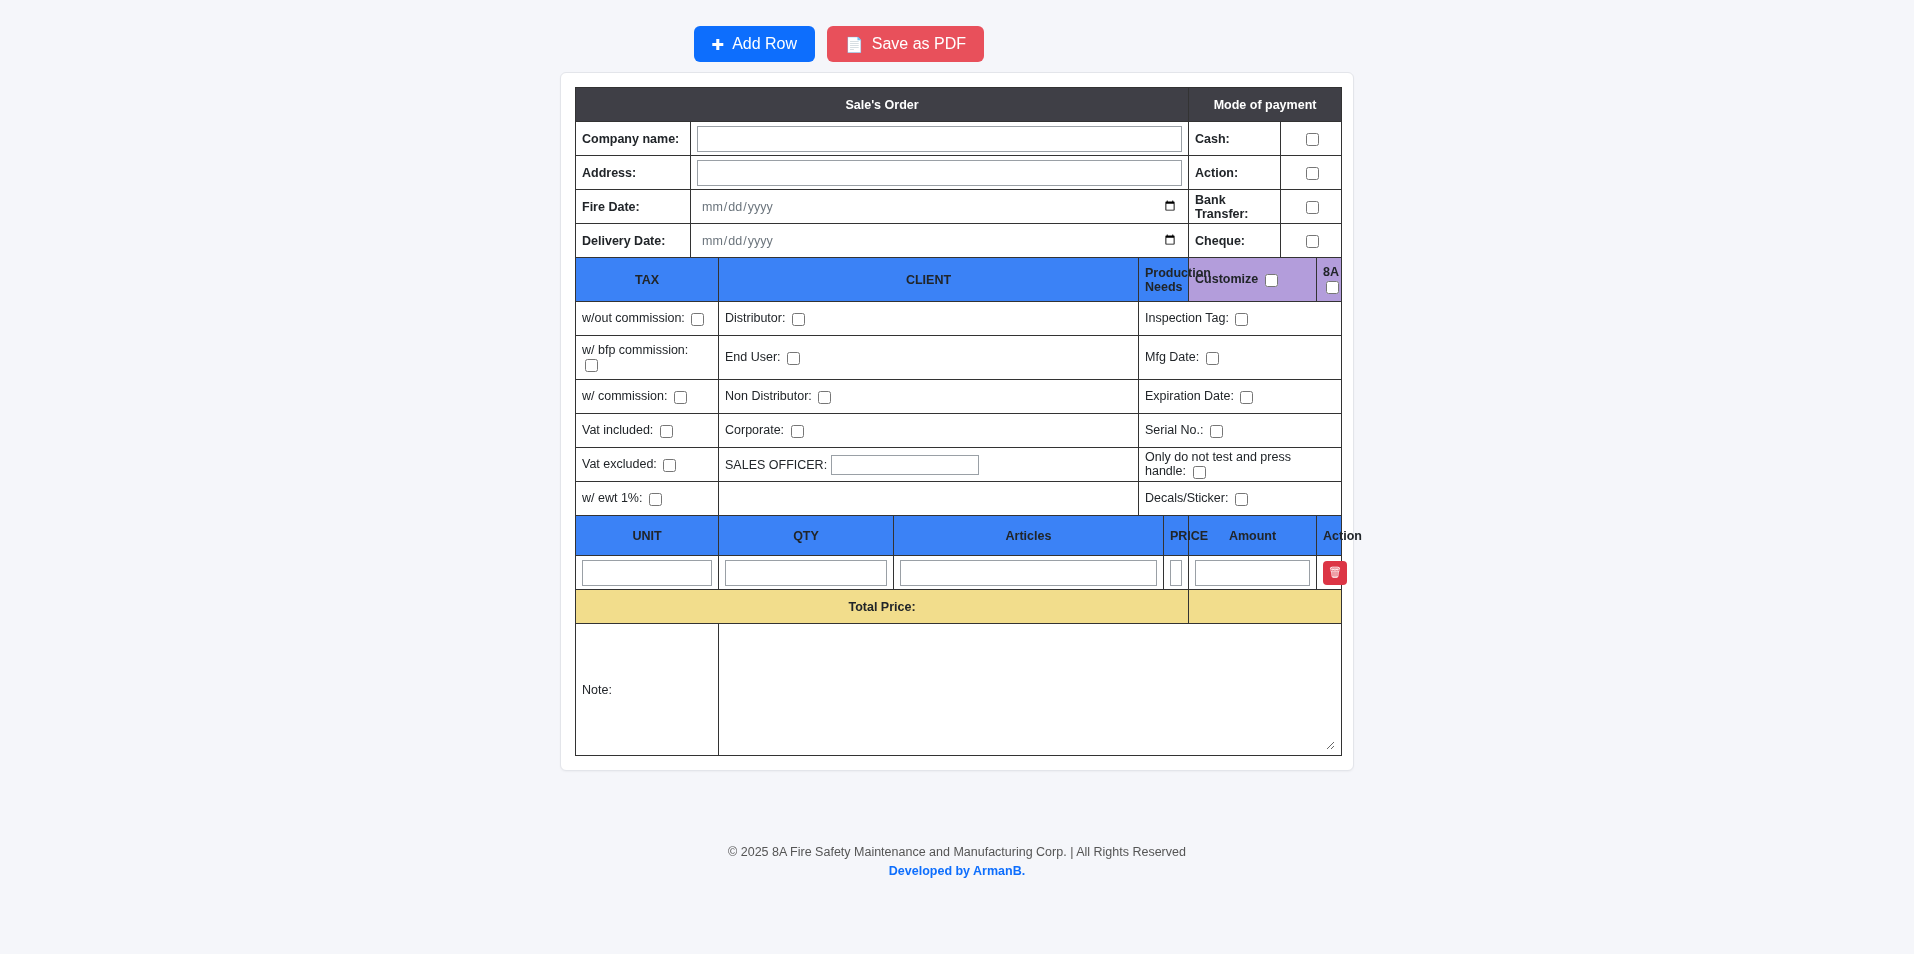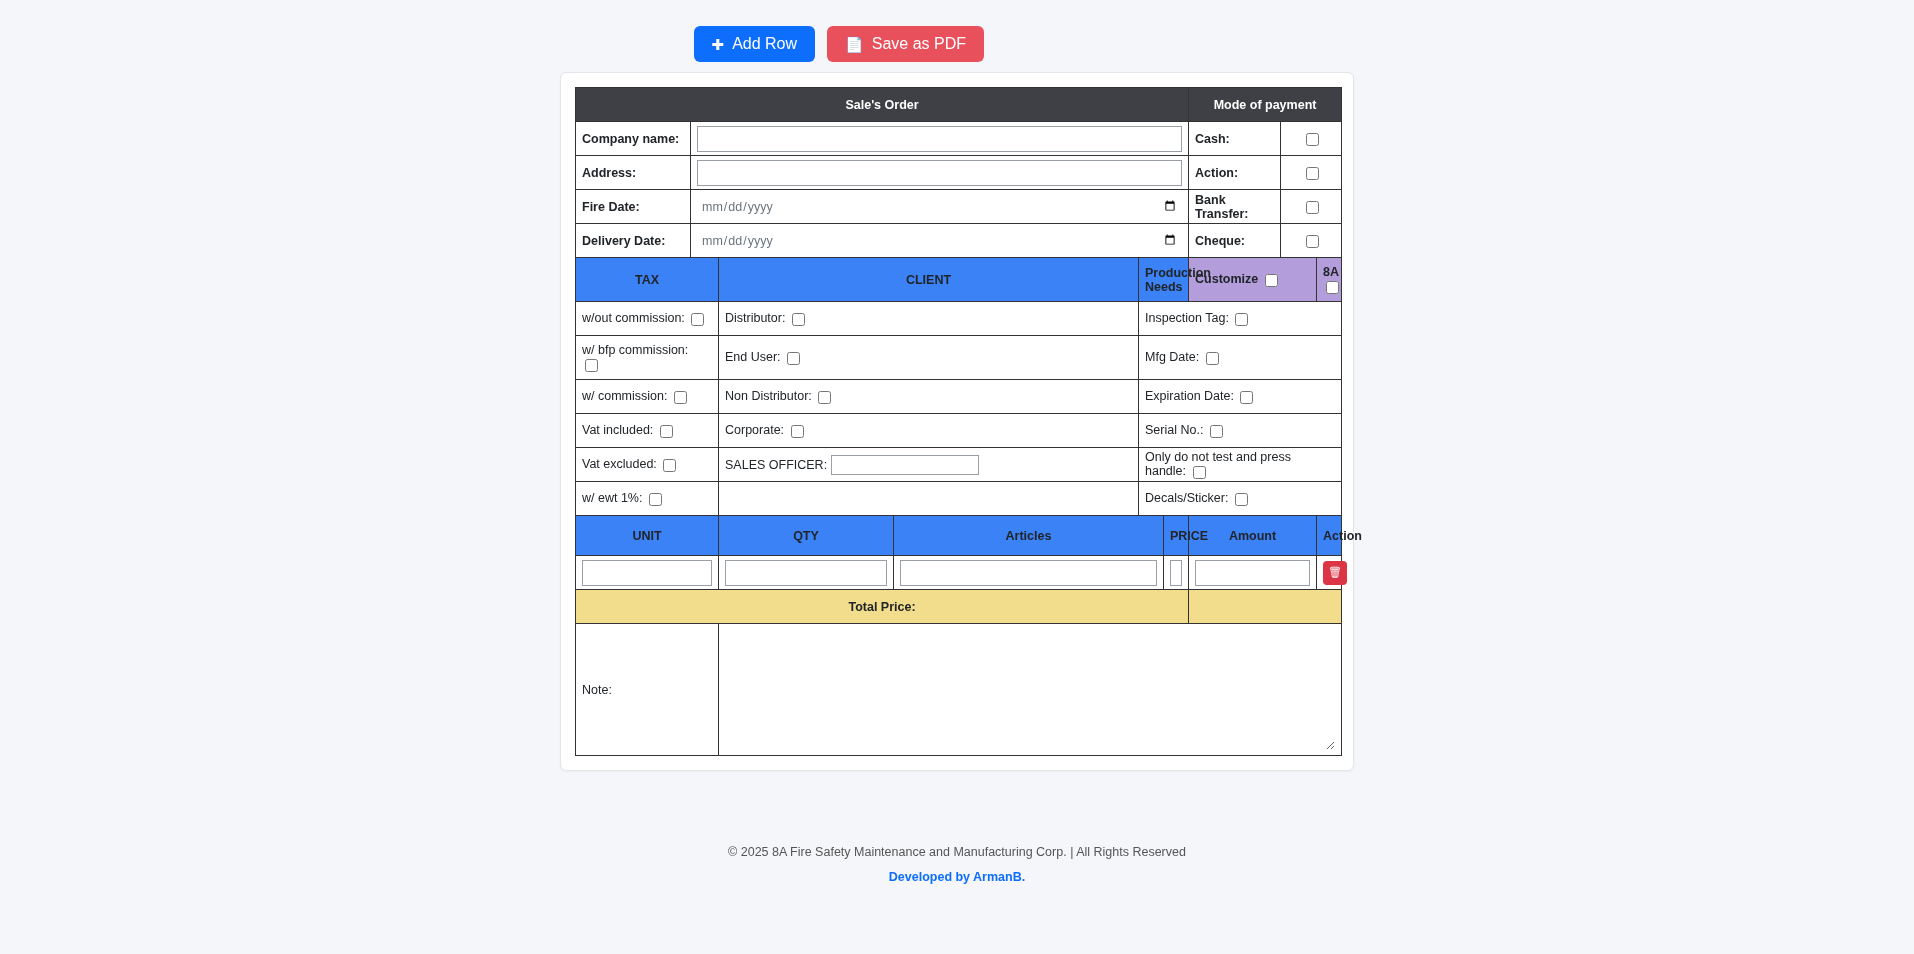--- a/index.html
+++ b/index.html
@@ -145,21 +145,21 @@
     position: absolute;
     top: 845px;
     left: 0;
     width: 1914px;
     text-align: center;
     font-size: 12.5px;
     color: #555;
   }
   .footer .dev {
     display: block;
-    margin-top: 11px;
+    margin-top: 5px;
     color: #0d6efd;
     font-weight: bold;
     text-decoration: none;
   }
   .inline { white-space: nowrap; }
 </style>
 </head>
 <body>
 
 <div class="page">

